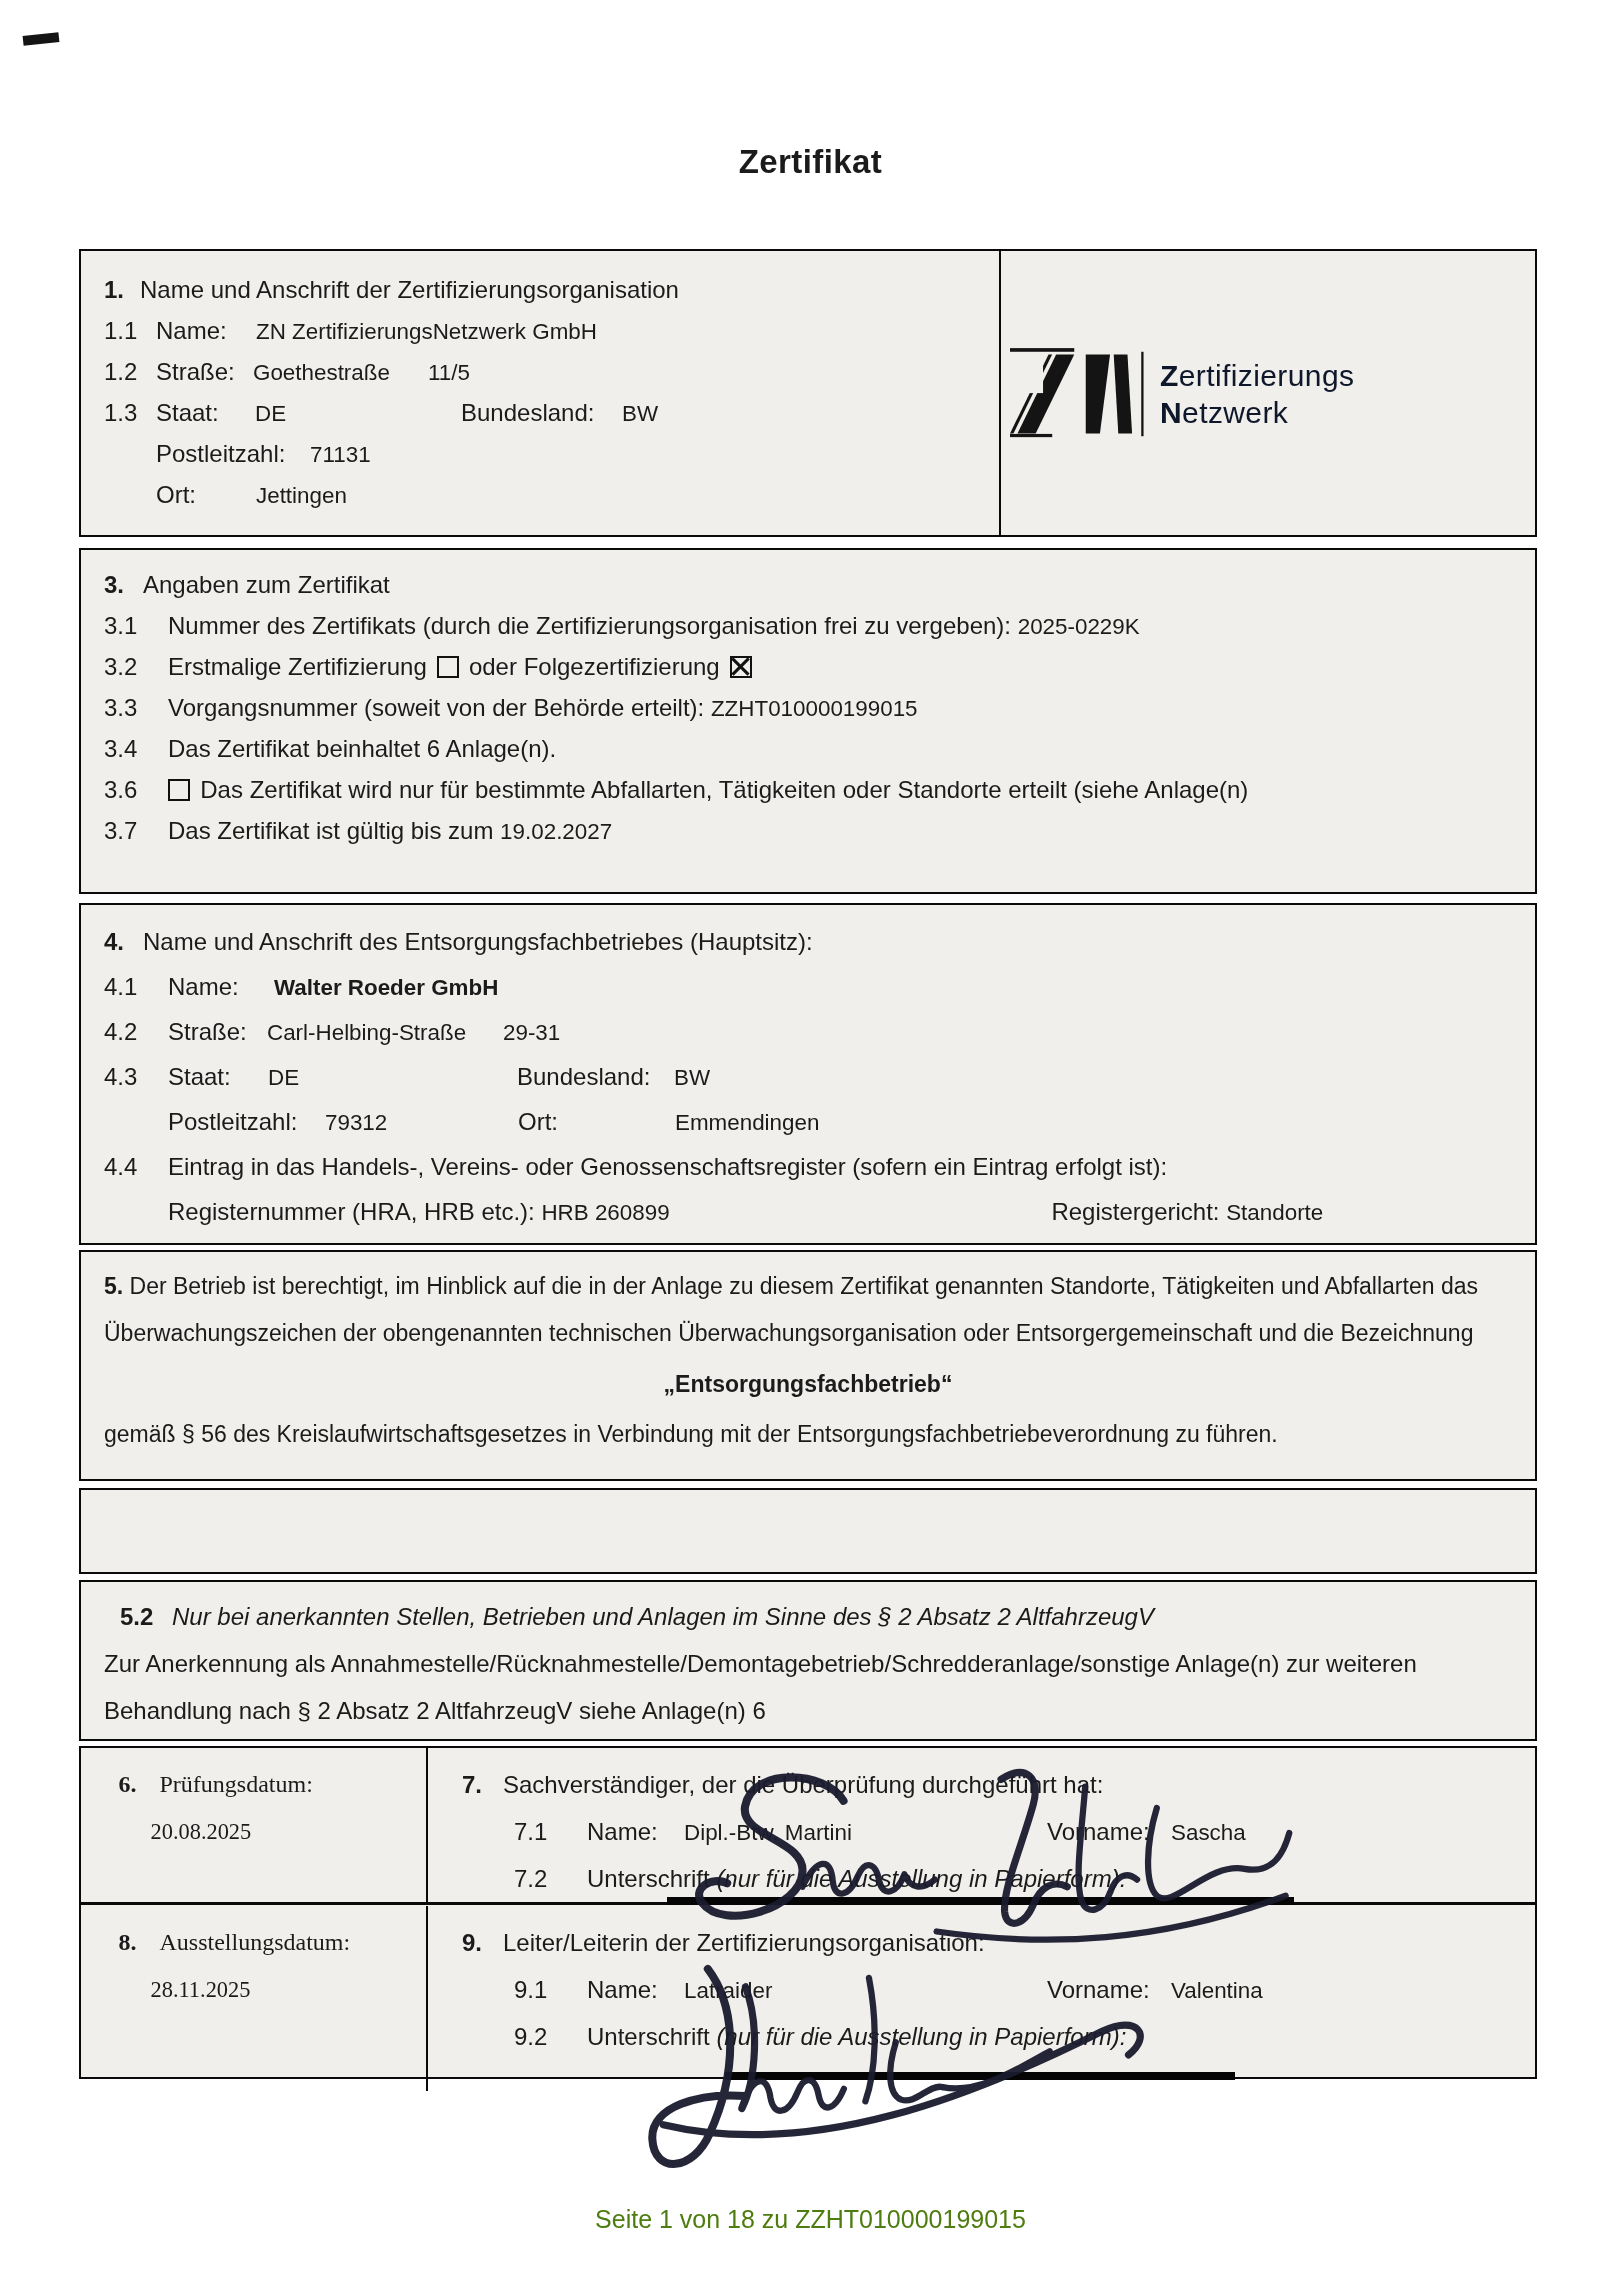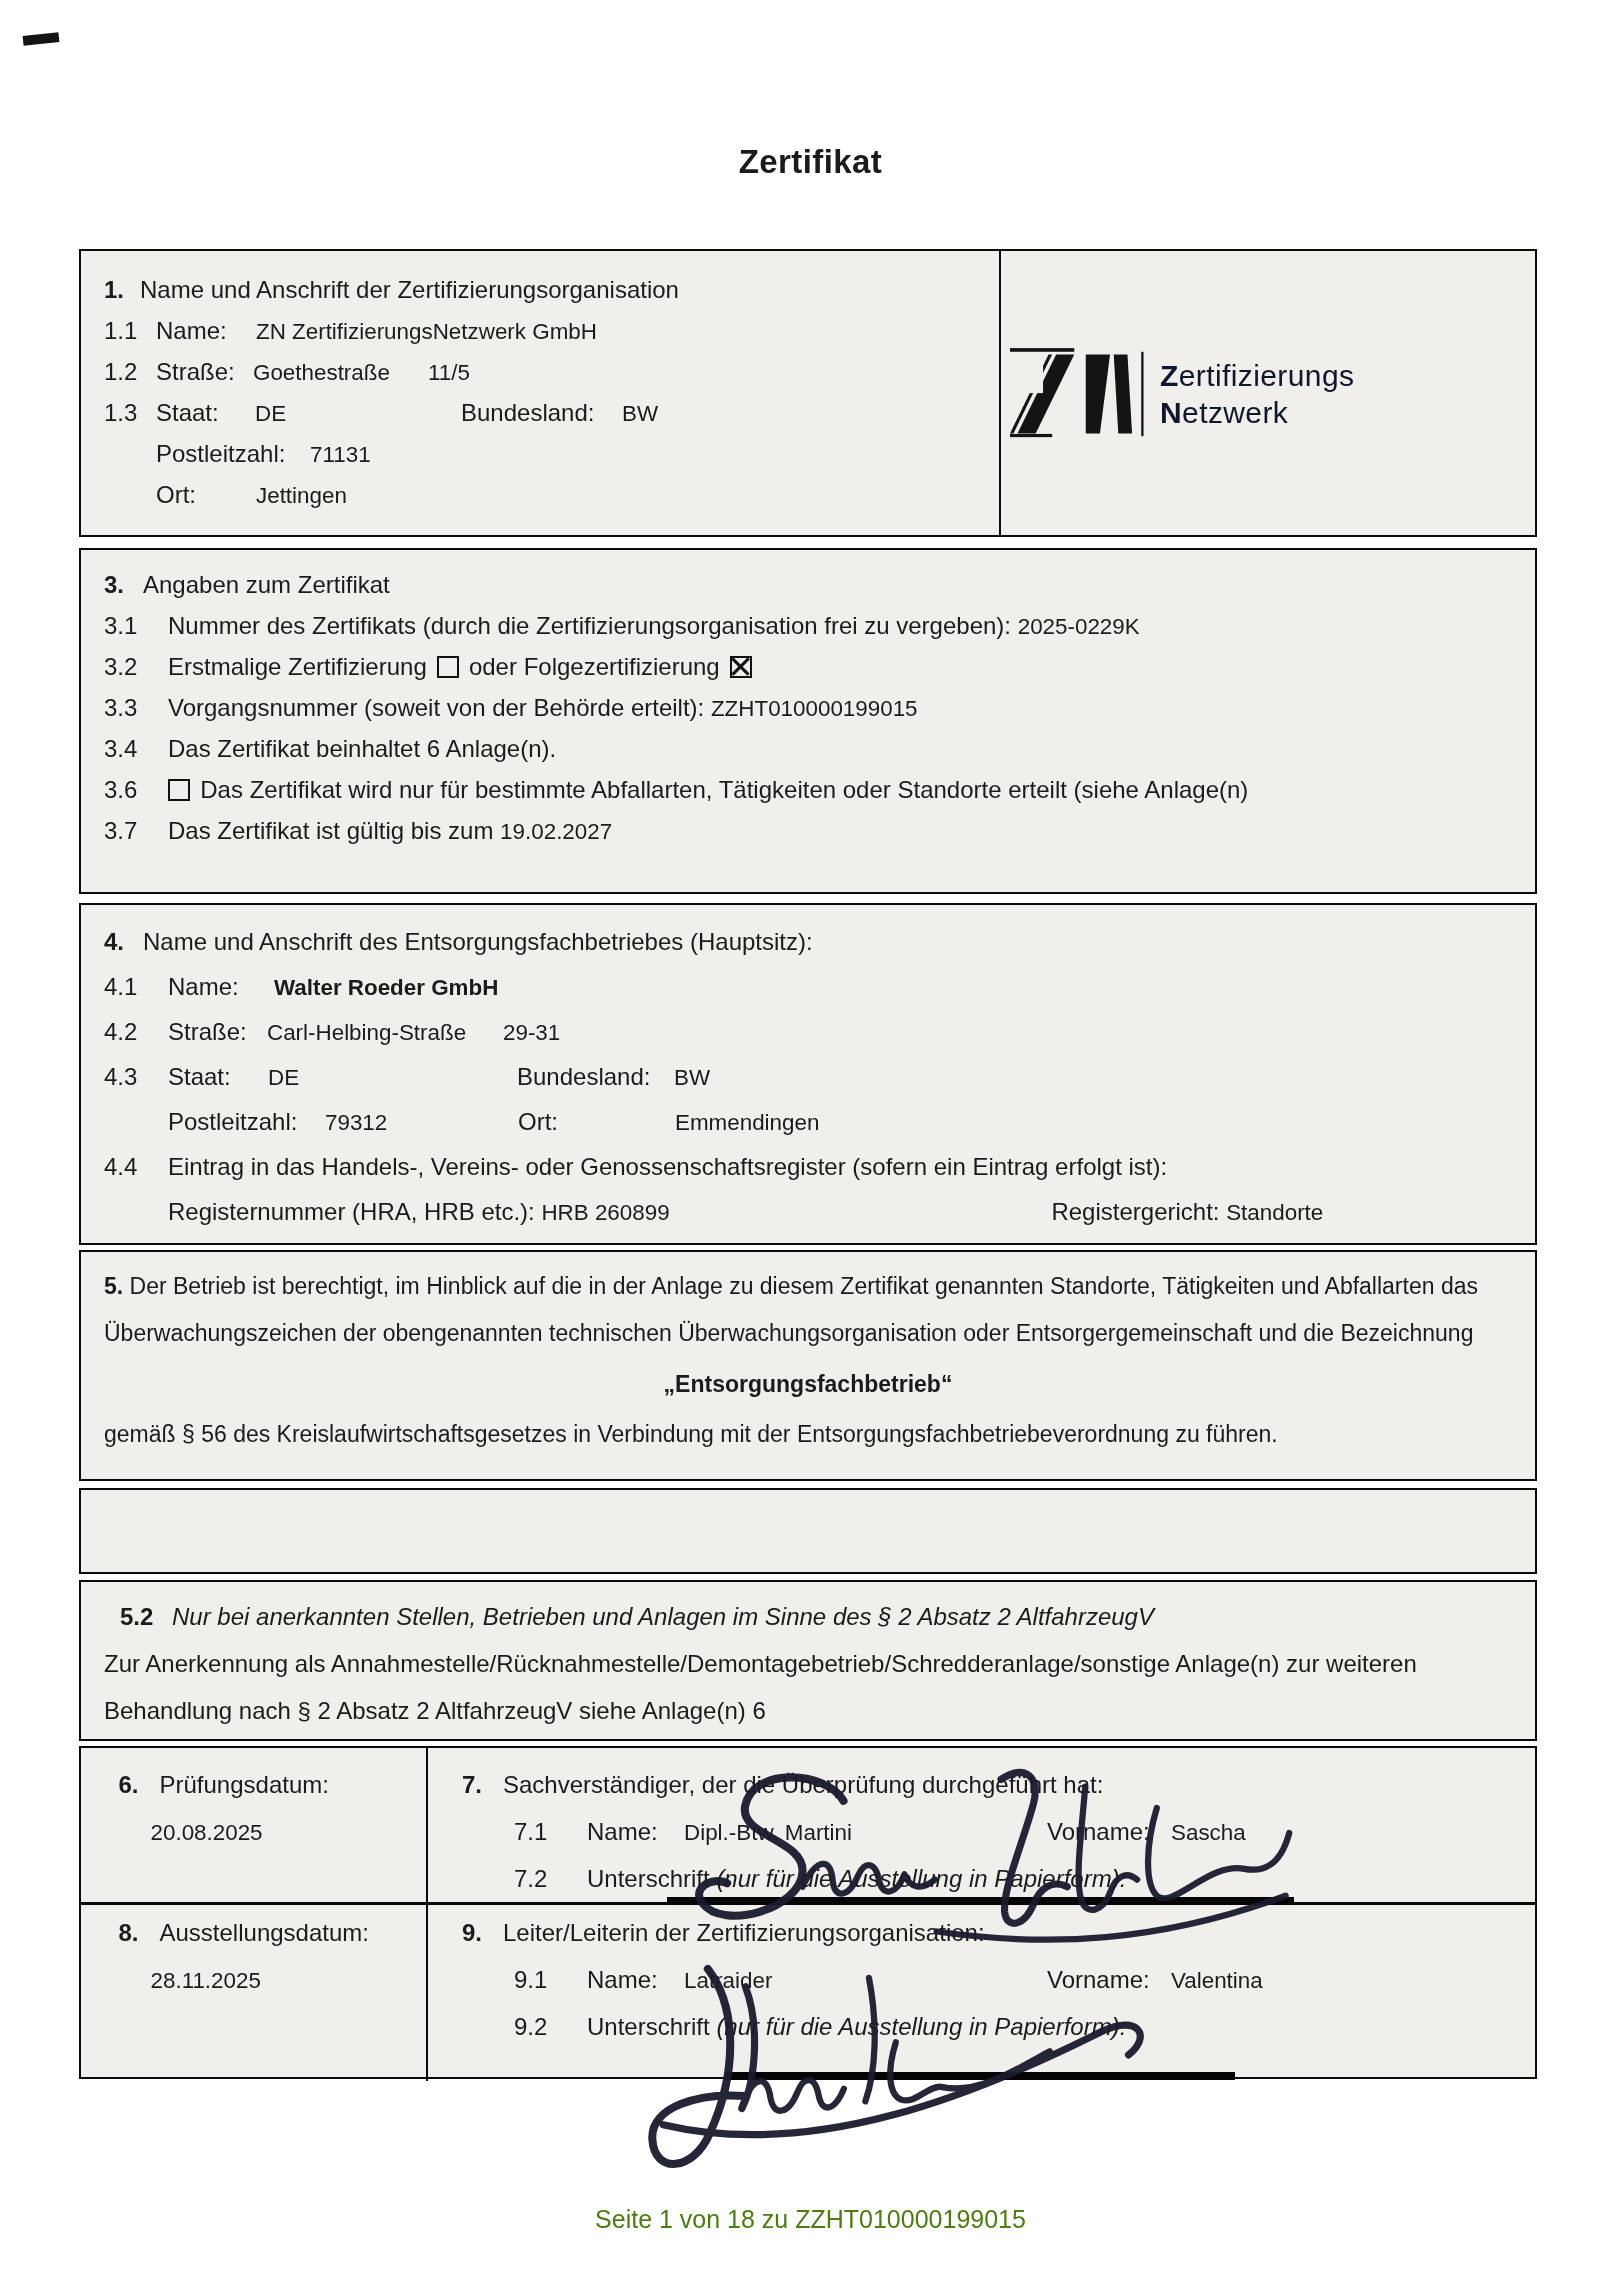--- a/index.html
+++ b/index.html
@@ -45,21 +45,21 @@
       content:"";position:absolute;left:-2.7px;top:7.2px;width:23px;height:2.7px;background:#111;}
   .cb.checked::before{transform:rotate(45deg);}
   .cb.checked::after{transform:rotate(-45deg);}
   .cb.lead{margin-left:0;}
 
   .p5{font-size:23px;line-height:47px;margin:0;white-space:normal;}
   .headline{height:54px;line-height:54px;text-align:center;font-size:23px;font-weight:bold;}
 
   .grid-row{position:absolute;left:0;right:0;}
   .gcol1{position:absolute;left:0;top:0;bottom:0;width:347px;
-         border-right:2.7px solid #0a0a0a;box-sizing:border-box;padding:12.5px 0 0 21.5px;}
+         border-right:2.7px solid #0a0a0a;box-sizing:border-box;padding:12.5px 0 0 21.5px;font-family:Liberation Serif, serif;}
   .gcol2{position:absolute;left:347px;top:0;right:0;bottom:0;padding:12.5px 0 0 18px;}
   .rowdiv{border-bottom:3.6px solid #0a0a0a;}
 
   .thickbar{position:absolute;background:#050505;height:8px;z-index:4;}
 
   .sig{position:absolute;pointer-events:none;z-index:6;opacity:.95;}
 
   .artifact{position:absolute;left:23px;top:34px;width:36px;height:9.9px;background:#141414;transform:rotate(-6deg);}
 
   .footer{
@@ -192,21 +192,21 @@
       <div class="gcol2">
         <div class="ln52"><span class="ib b" style="width:41px">7.</span><span>Sachverständiger, der die Überprüfung durchgeführt hat:</span></div>
         <div class="ln52" style="padding-left:52px;">
           <span class="ib" style="width:73px">7.1</span><span class="ib" style="width:97px">Name:</span><span class="val ib" style="width:363px">Dipl.-Btw. Martini</span><span class="ib" style="width:124px">Vorname:</span><span class="val">Sascha</span>
         </div>
         <div class="ln52" style="padding-left:52px;">
           <span class="ib" style="width:73px">7.2</span><span>Unterschrift </span><span class="it">(nur für die Ausstellung in Papierform):</span>
         </div>
       </div>
     </div>
-    <div class="grid-row" style="top:148px;height:185px;">
+    <div class="grid-row" style="top:158px;height:185px;">
       <div class="gcol1">
         <div class="ln52"><span class="ib b" style="width:41px">8.</span><span>Ausstellungsdatum:</span></div>
         <div class="ln52" style="padding-left:32px;"><span class="val">28.11.2025</span></div>
       </div>
       <div class="gcol2">
         <div class="ln52"><span class="ib b" style="width:41px">9.</span><span>Leiter/Leiterin der Zertifizierungsorganisation:</span></div>
         <div class="ln52" style="padding-left:52px;">
           <span class="ib" style="width:73px">9.1</span><span class="ib" style="width:97px">Name:</span><span class="val ib" style="width:363px">Latraider</span><span class="ib" style="width:124px">Vorname:</span><span class="val">Valentina</span>
         </div>
         <div class="ln52" style="padding-left:52px;">

